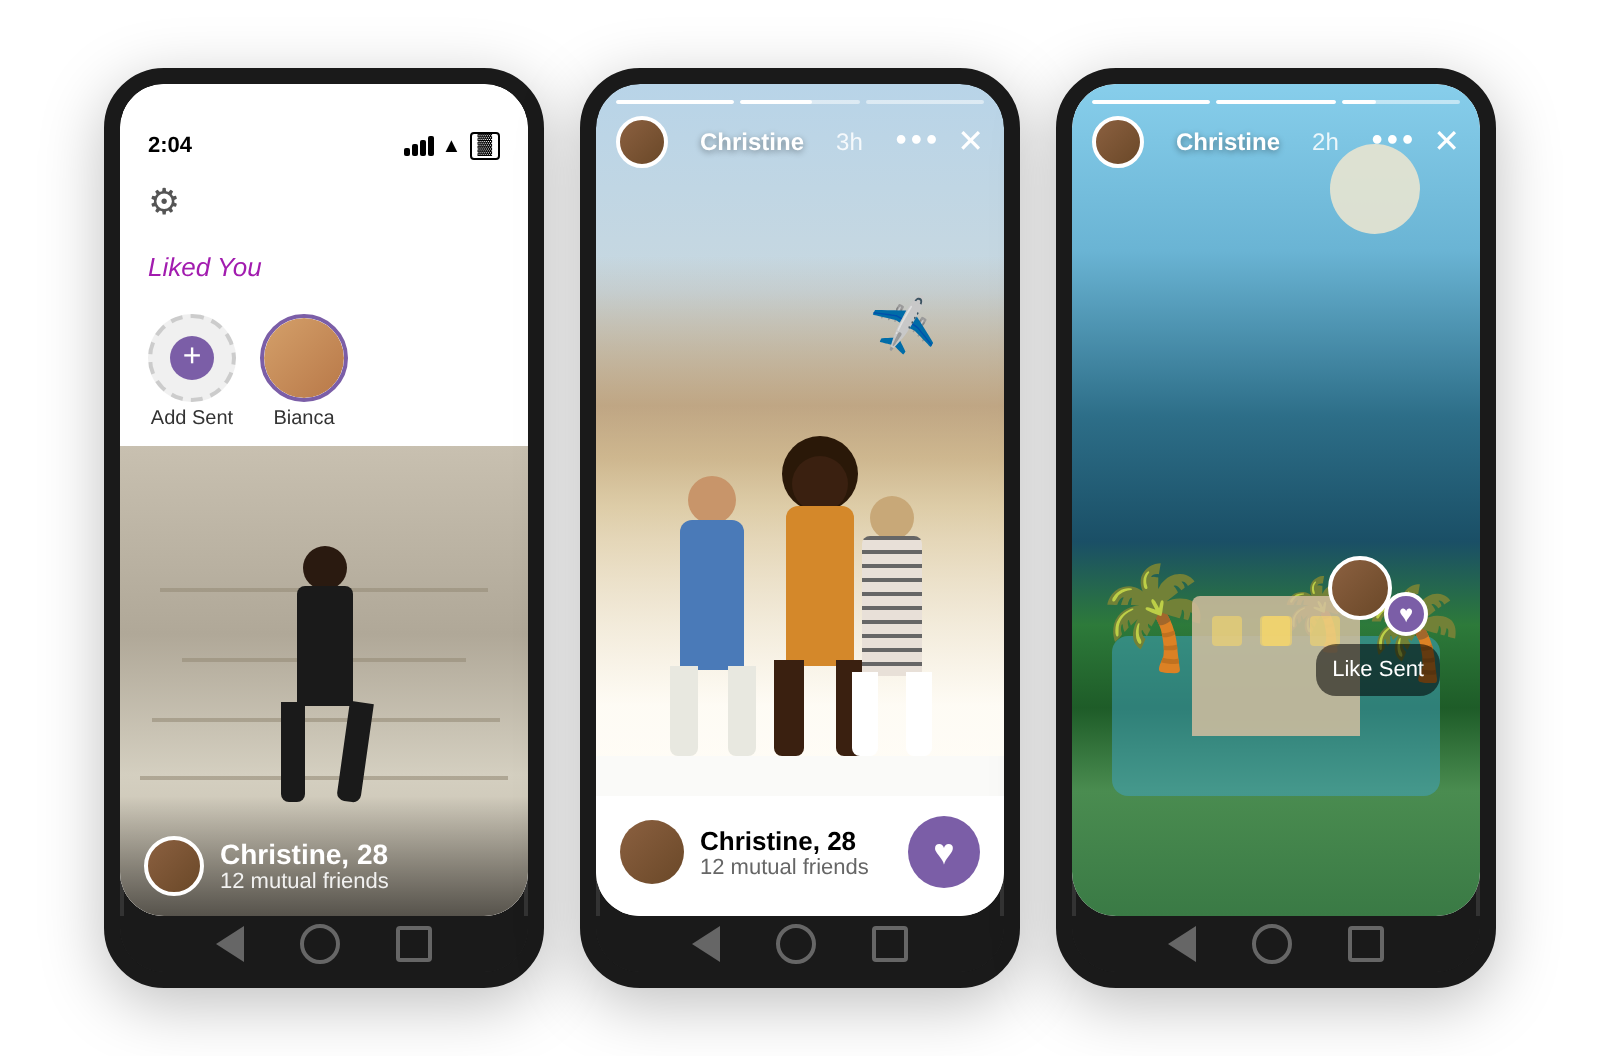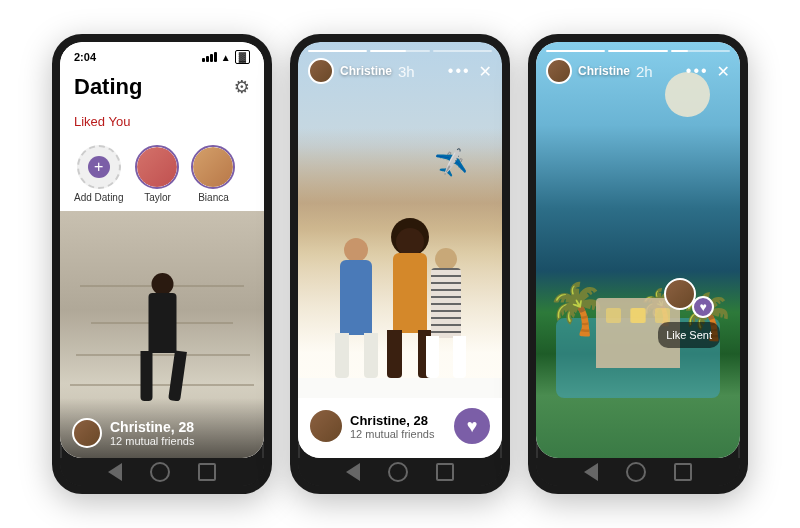--- a/index.html
+++ b/index.html
@@ -74,21 +74,21 @@
     .phone1-screen {
       background: #f5f5f5;
       display: flex;
       flex-direction: column;
     }
 
     .status-bar {
       display: flex;
       justify-content: space-between;
       align-items: center;
-      padding: 8px 14px 4px;
+      padding: 24px 14px 4px;
       font-size: 11px;
       font-weight: 600;
       color: #000;
       background: #fff;
     }
 
     .status-icons {
       display: flex;
       gap: 4px;
       align-items: center;
@@ -114,22 +114,23 @@
       display: flex;
       align-items: center;
       padding: 4px 14px 8px;
       background: #fff;
       gap: 10px;
     }
 
     .tab-liked {
       font-size: 13px;
       font-weight: 500;
-      color: #b91c1c;
+      color: #a21caf;
       padding: 4px 0;
+      font-style: italic;
     }
 
     .tab-conversations {
       font-size: 13px;
       font-weight: 600;
       color: #000;
       background: #e8e8e8;
       border-radius: 20px;
       padding: 4px 12px;
     }
@@ -302,42 +303,42 @@
 
     .story-top-row {
       display: flex;
       align-items: center;
       justify-content: space-between;
     }
 
     .story-user-info {
       display: flex;
       align-items: center;
-      gap: 6px;
+      gap: 16px;
     }
 
     .story-avatar-sm {
       width: 26px;
       height: 26px;
       border-radius: 50%;
       background: #888;
       border: 2px solid #fff;
       overflow: hidden;
     }
 
     .story-username {
       color: #fff;
       font-size: 12px;
       font-weight: 600;
       text-shadow: 0 1px 3px rgba(0,0,0,0.4);
     }
 
     .story-time {
       color: rgba(255,255,255,0.85);
-      font-size: 15px;
+      font-size: 12px;
     }
 
     .story-actions {
       display: flex;
       align-items: center;
       gap: 8px;
     }
 
     .story-more {
       color: #fff;
@@ -536,43 +537,36 @@
             <div class="signal-bar" style="height:6px;"></div>
             <div class="signal-bar" style="height:8px;"></div>
             <div class="signal-bar" style="height:10px;"></div>
           </div>
           <span style="font-size:10px;">▲</span>
           <span style="font-size:10px; border:1.5px solid #000; padding:1px 3px; border-radius:2px; line-height:1;">▓</span>
         </div>
       </div>
 
       <div class="app-header">
-        <span class="app-title">Dating</span>
         <span style="font-size:18px; color:#555;">⚙</span>
       </div>
 
       <div class="tab-row">
         <span class="tab-liked">Liked You</span>
       </div>
 
       <div class="stories-row">
 
         <div class="story-item">
           <div class="story-avatar add-story">
             <div class="add-plus">+</div>
           </div>
-          <span class="story-label">Add Dating</span>
-        </div>
-
-        <div class="story-item">
-          <div class="story-avatar story-ring">
-            <div class="av-taylor" style="width:100%;height:100%;border-radius:50%;"></div>
-          </div>
-          <span class="story-label">Taylor</span>
-        </div>
+          <span class="story-label">Add Sent</span>
+        </div>
+
 
 
         <div class="story-item">
           <div class="story-avatar story-ring">
             <div class="av-bianca" style="width:100%;height:100%;border-radius:50%;"></div>
           </div>
           <span class="story-label">Bianca</span>
         </div>
 
       </div>

